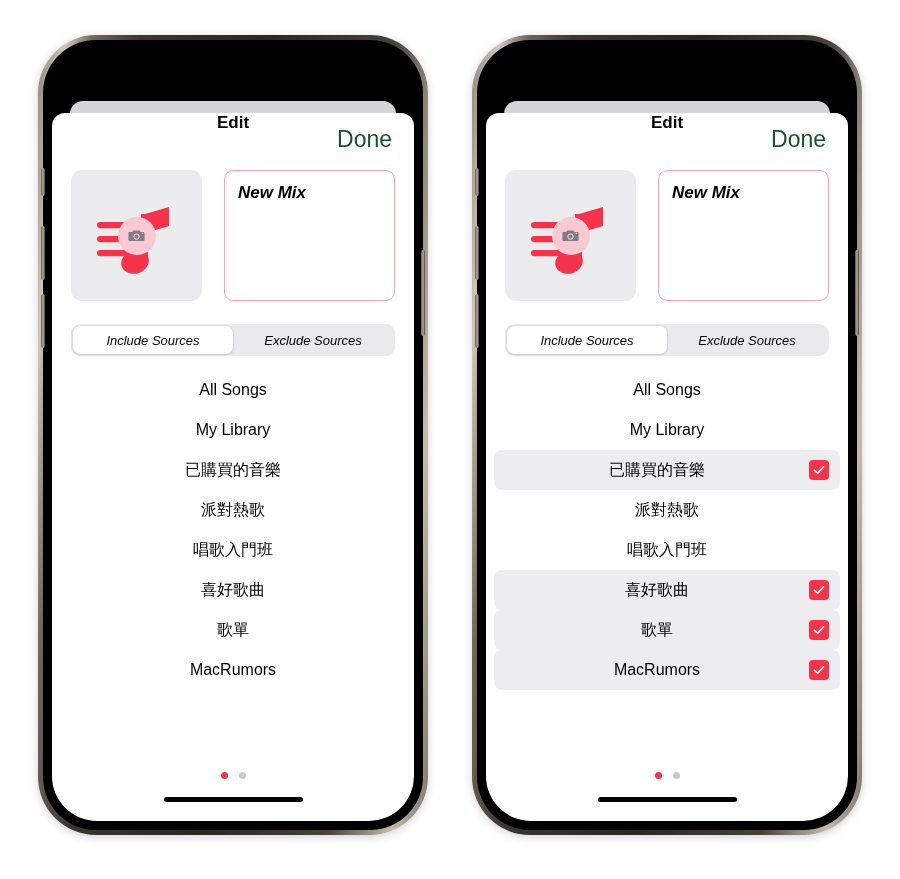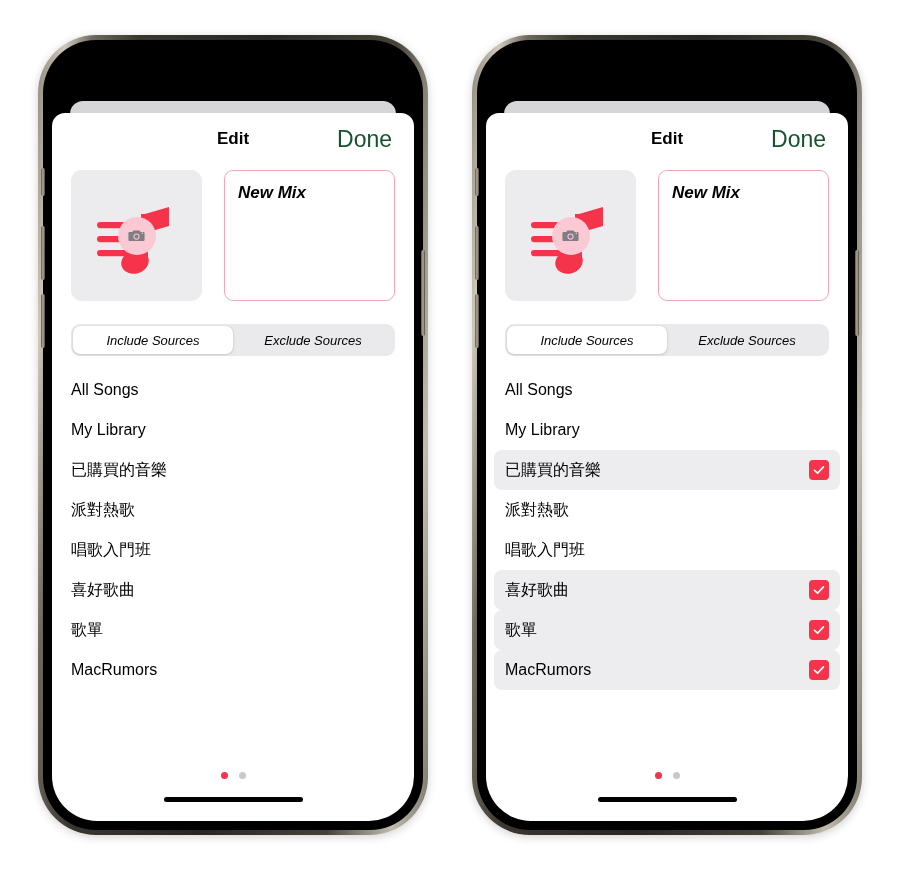--- a/index.html
+++ b/index.html
@@ -117,21 +117,21 @@
     background: #fff;
     border-radius: 13px 13px 0 0;
     z-index: 2;
     display: flex; flex-direction: column;
   }
 
   
   .navbar {
     position: relative;
     height: 52px;
-    display: flex; align-items: center; justify-content: center;
+    display: flex; align-items: flex-start; justify-content: center;
     flex-shrink: 0;
   }
   .nav-title { font-size: 17px; font-weight: bold; color: #000; }
   .nav-done {
     position: absolute; right: 22px; top: 50%; transform: translateY(-50%);
     font-size: 23px; color: #14532d; font-weight: normal;
     cursor: pointer;
   }
 
   
@@ -197,20 +197,21 @@
     padding: 14px 8px 0;
     flex: 1;
     overflow: hidden;
   }
   .row {
     height: 40px;
     display: flex; align-items: center;
     padding: 0 11px;
     border-radius: 8px;
     cursor: pointer;
+    text-align: center;
   }
   .row.selected { background: #ededef; }
   .row-label { font-size: 16px; color: #000; flex: 1; }
   .checkbox {
     width: 20px; height: 20px;
     border-radius: 4px;
     background: #f5334a;
     display: flex; align-items: center; justify-content: center;
     flex-shrink: 0;
   }

